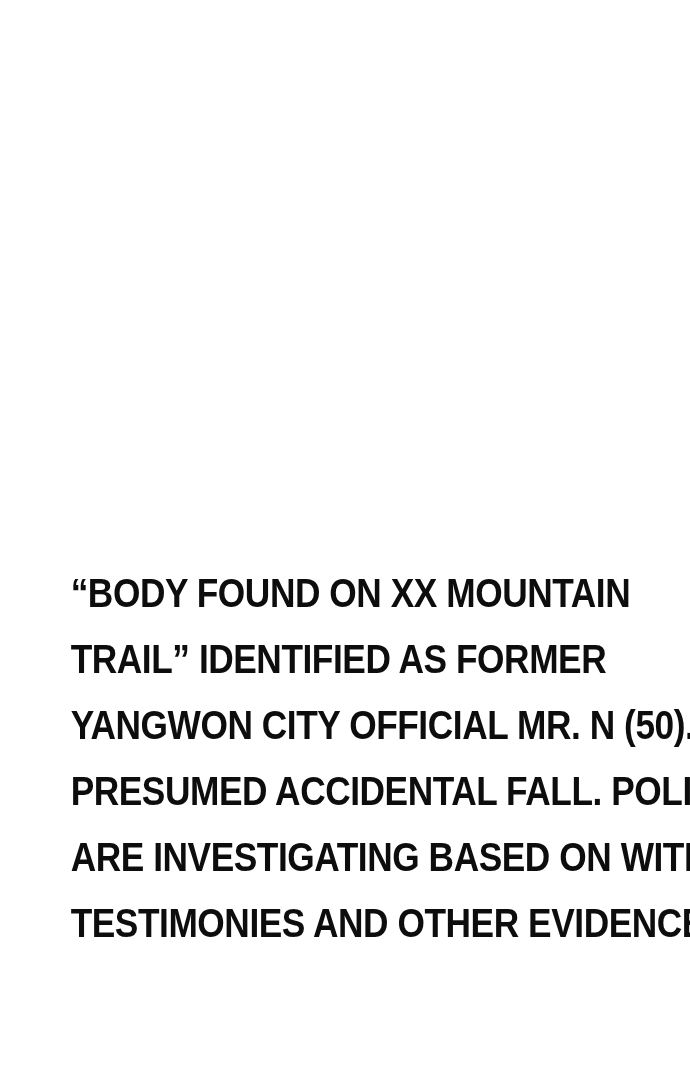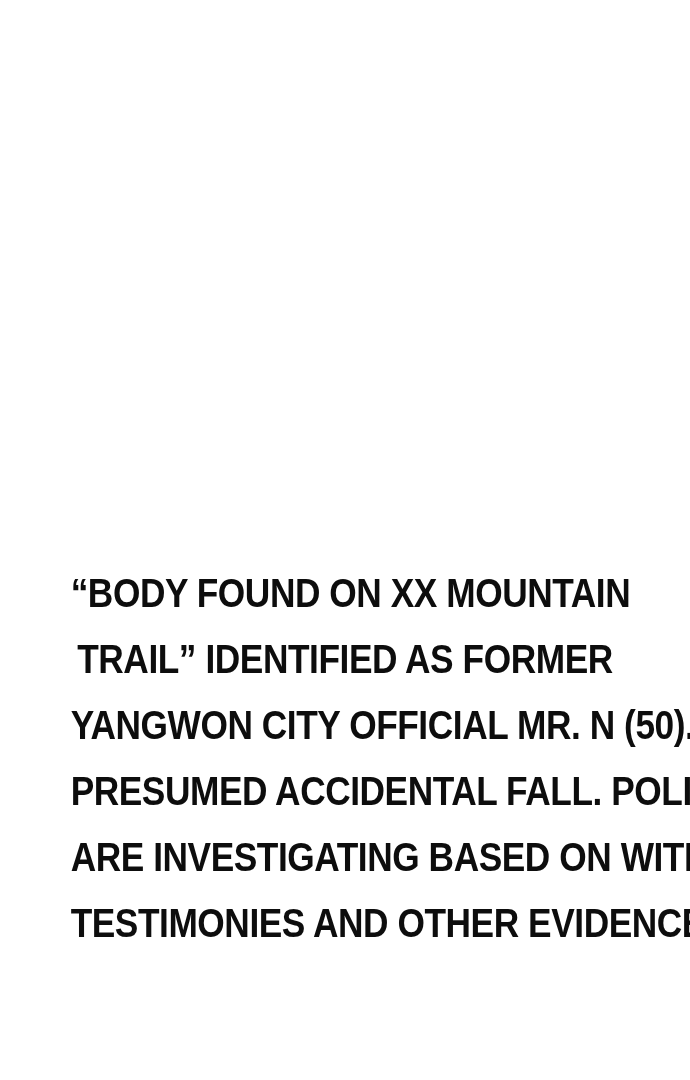--- a/index.html
+++ b/index.html
@@ -20,21 +20,20 @@
     background: #ffffff;
     box-sizing: border-box;
   }
   .caption-block {
     position: absolute;
     left: 0;
     right: 0;
     top: 560px;
     padding: 0 26px;
     box-sizing: border-box;
-    text-align: center;
   }
   .caption-line {
     display: block;
     color: #0d0d0d;
     font-family: "Liberation Sans", sans-serif;
     font-weight: 700;
     font-size: 41px;
     line-height: 66px;
     letter-spacing: -0.5px;
     white-space: nowrap;

